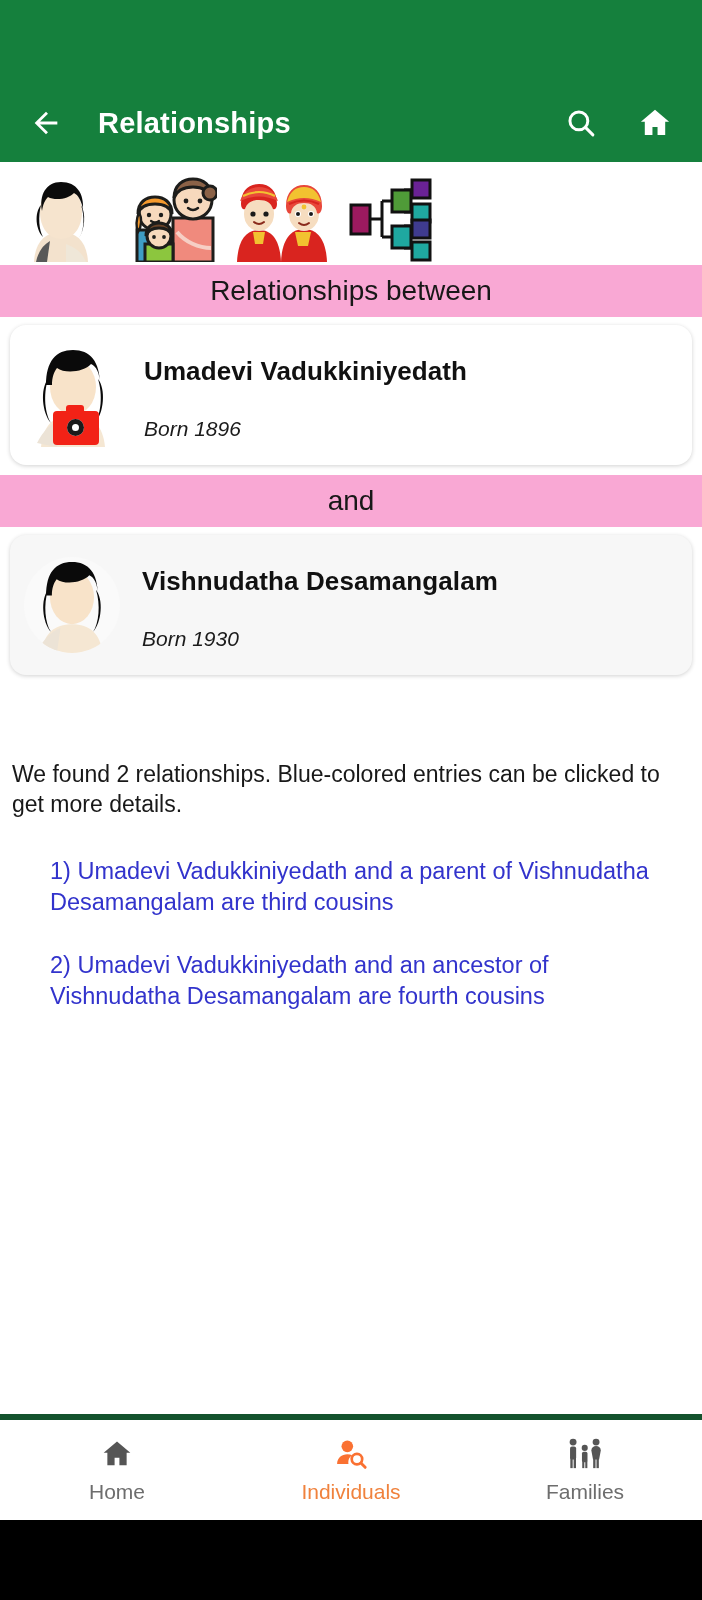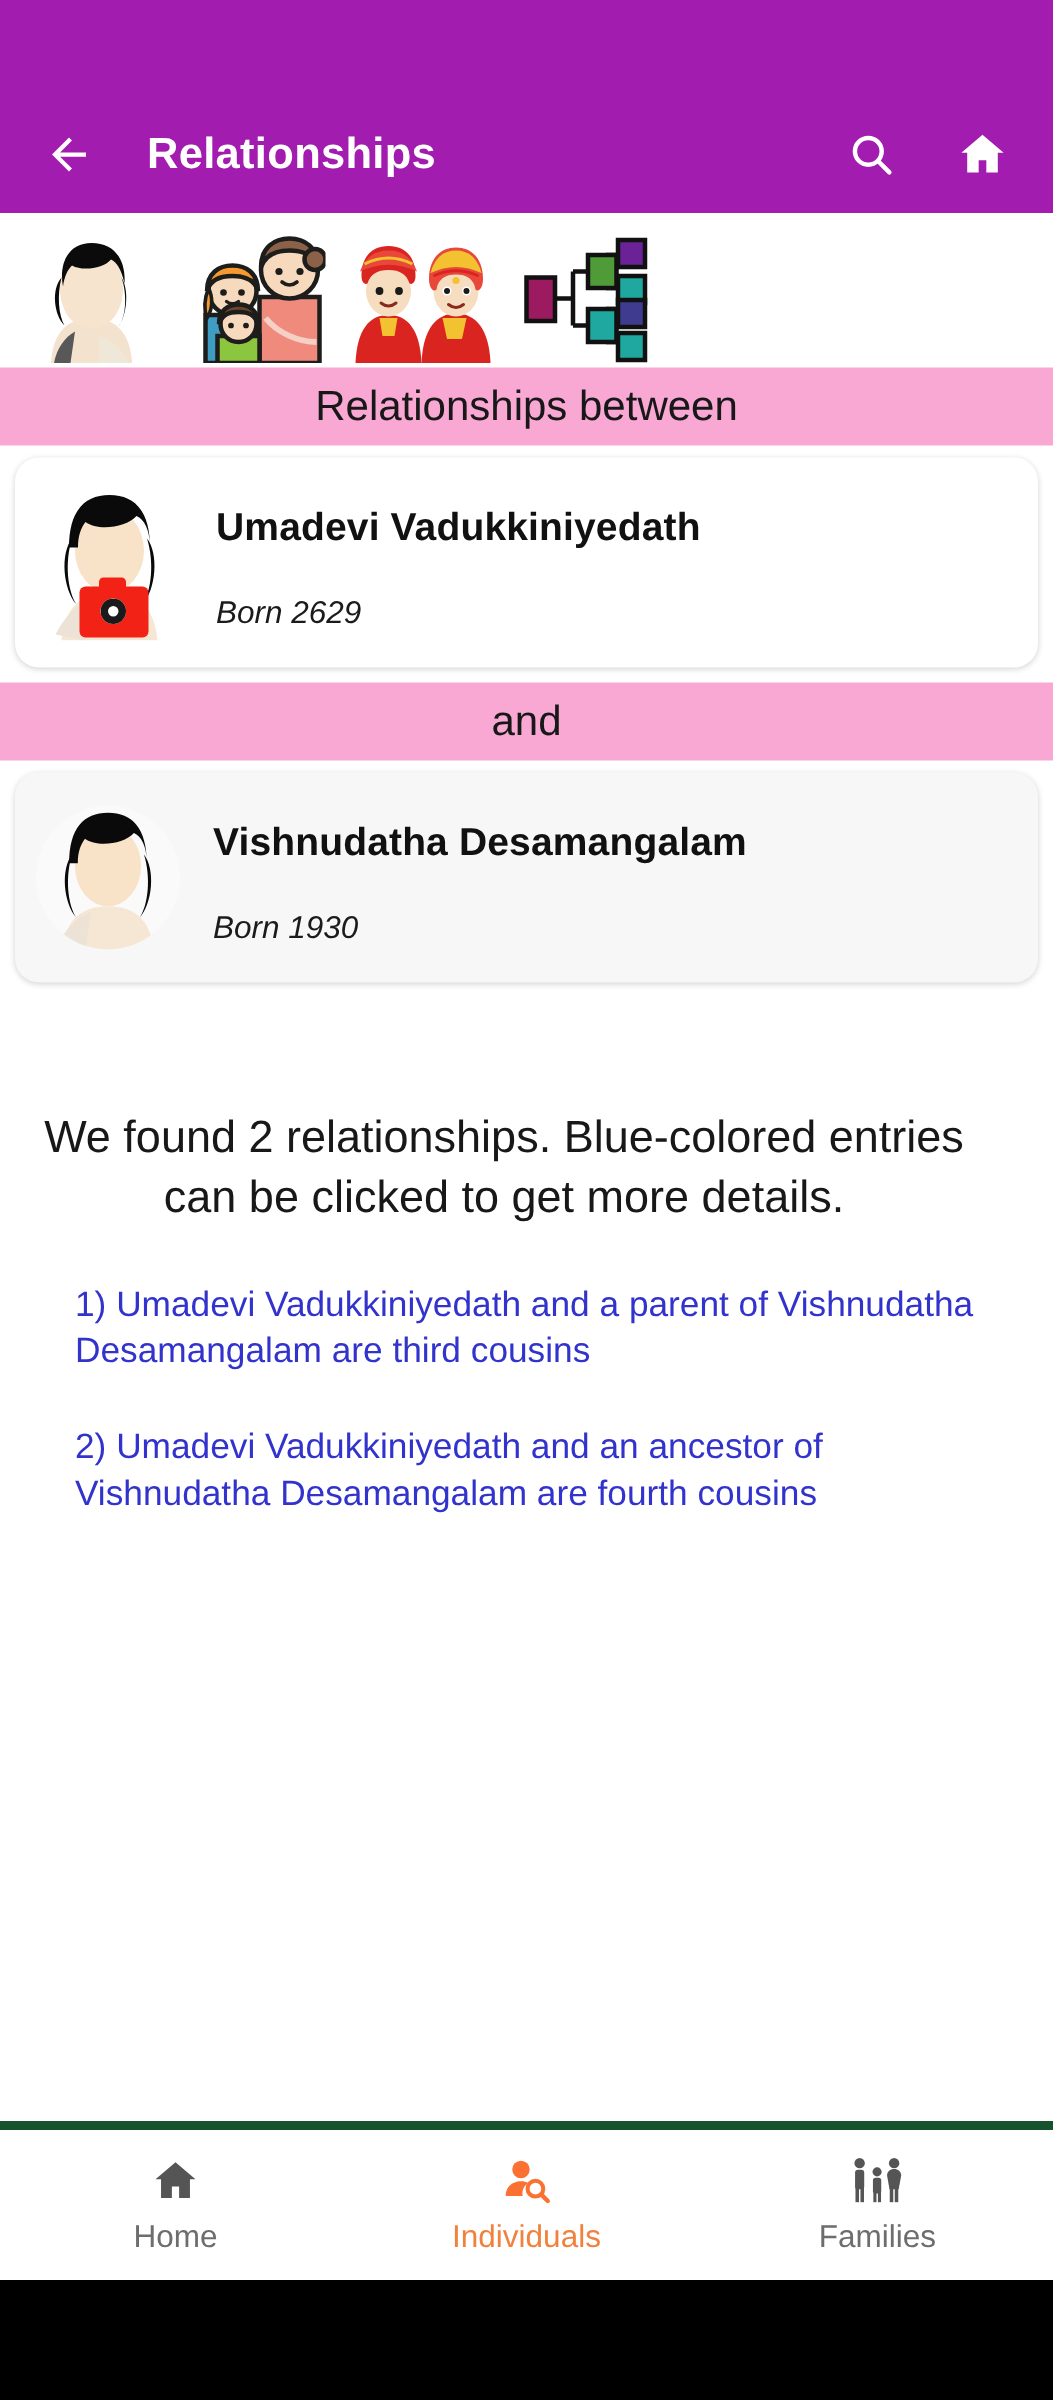--- a/index.html
+++ b/index.html
@@ -16,22 +16,22 @@
     position: relative;
     width: 702px;
     height: 1600px;
     background: #ffffff;
     display: flex;
     flex-direction: column;
   }
 
   
   .appbar {
-    height: 142px;
-    background: #a21caf;
+    height: 162px;
+    background: #15803d;
     position: relative;
     flex: 0 0 auto;
   }
   .appbar-row {
     position: absolute;
     left: 0; right: 0;
     bottom: 0;
     height: 78px;
     display: flex;
     align-items: center;
@@ -174,25 +174,24 @@
     color: #1b1b1b;
     margin-top: 30px;
   }
 
   
   .results {
     flex: 1 1 auto;
     padding: 74px 22px 0 12px;
   }
   .summary {
-    font-size: 30px;
+    font-size: 23px;
     color: #181818;
     line-height: 1.32;
     max-width: 648px;
-    text-align: center;
   }
   .rel-list {
     margin-top: 36px;
     padding-left: 38px;
   }
   .rel-item {
     color: #3233cc;
     font-size: 23.5px;
     line-height: 1.33;
     margin-bottom: 32px;
@@ -359,21 +358,21 @@
           <path d="M12 100c6-12 14-20 24-24l-4 28z" fill="#ece3d6"></path>
           <ellipse cx="48" cy="44" rx="23" ry="28" fill="#f8e3c9"></ellipse>
           <path d="M21 42C21 18 31 7 48 7s27 11 27 35c0-12-4-19-9-21-7 8-26 10-34 4-3 4-5 9-5 17z" fill="#0a0a0a"></path>
           <path d="M23 36c-5 16-3 35 3 44-9-10-11-34-3-44z" fill="#0a0a0a"></path>
           <path d="M73 36c5 16 3 35-3 44 9-10 11-34 3-44z" fill="#0a0a0a"></path>
         </svg>
         <div class="cam-badge"></div>
       </div>
       <div class="person-text">
         <div class="person-name">Umadevi Vadukkiniyedath</div>
-        <div class="person-born">Born 2629</div>
+        <div class="person-born">Born 1896</div>
       </div>
     </div>
   </div>
 
   <div class="band">
     <span class="band-text">and</span>
   </div>
 
   <div class="card-wrap">
     <div class="person-card grey">

